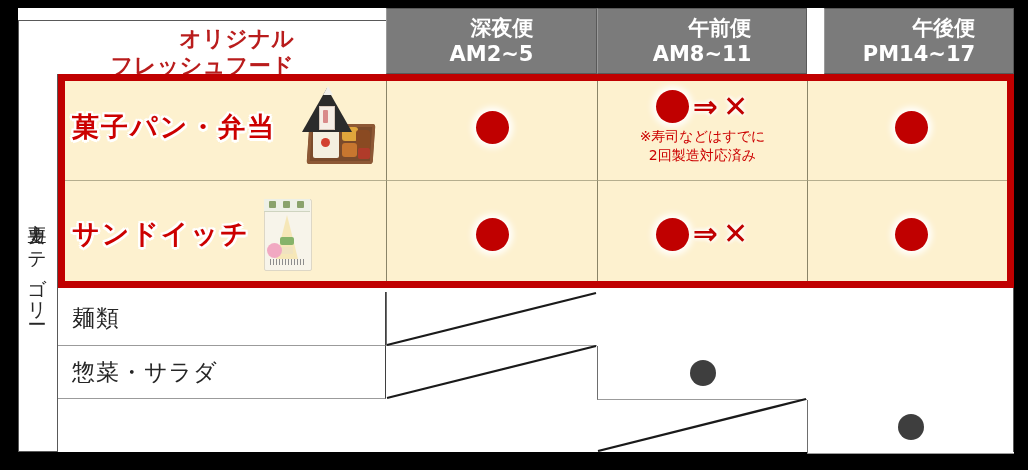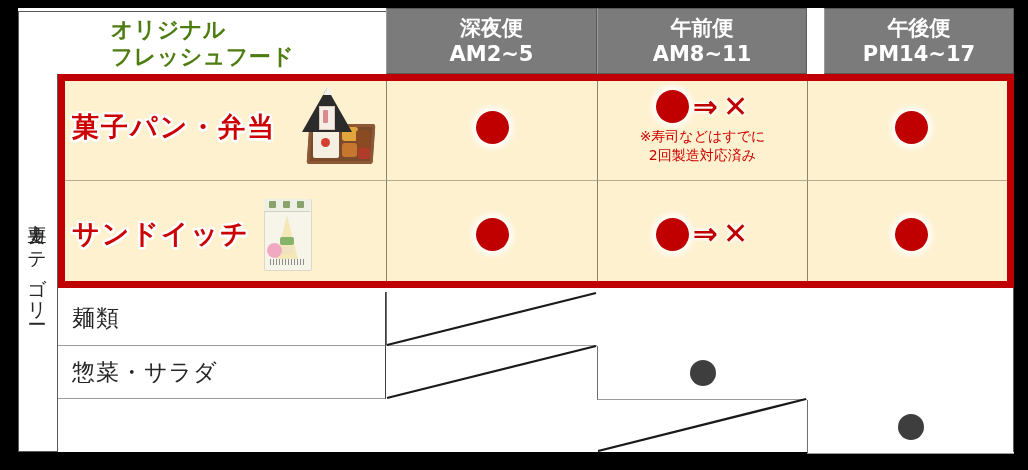--- a/index.html
+++ b/index.html
@@ -14,30 +14,30 @@
     box-sizing:border-box;
   }
 
   
   
   .tbl{position:absolute;inset:0;}
   .cell{position:absolute;box-sizing:border-box;}
 
   
   .hdr-orig{
-    left:0;top:3px;width:368px;height:66px;
+    left:0;top:12px;width:368px;height:66px;
     background:#ffffff;border:1px solid #595959;border-right:none;
-    display:flex;align-items:center;justify-content:center;text-align:left;
-    color:#4d7c0f;font-weight:bold;font-size:22px;line-height:1.22;
+    display:flex;align-items:center;justify-content:center;text-align:right;
+    color:#b91c1c;font-weight:bold;font-size:22px;line-height:1.22;
     letter-spacing:.5px;
   }
   .hdr-g{
     top:0;height:66px;background:#7b7b7b;
     border:1px solid #595959;border-left:1px solid #9a9a9a;
-    display:flex;align-items:center;justify-content:center;text-align:center;
+    display:flex;align-items:center;justify-content:center;text-align:right;
     color:#ffffff;font-weight:bold;font-size:21px;line-height:1.24;
   }
   .hdr-g.c1{left:368px;width:211px;}
   .hdr-g.c2{left:579px;width:210px;}
   .hdr-g.c3{left:806px;width:190px;}
 
   
   .catcol{
     left:0;top:66px;width:40px;height:378px;
     background:#fff;border:1px solid #595959;border-top:none;

